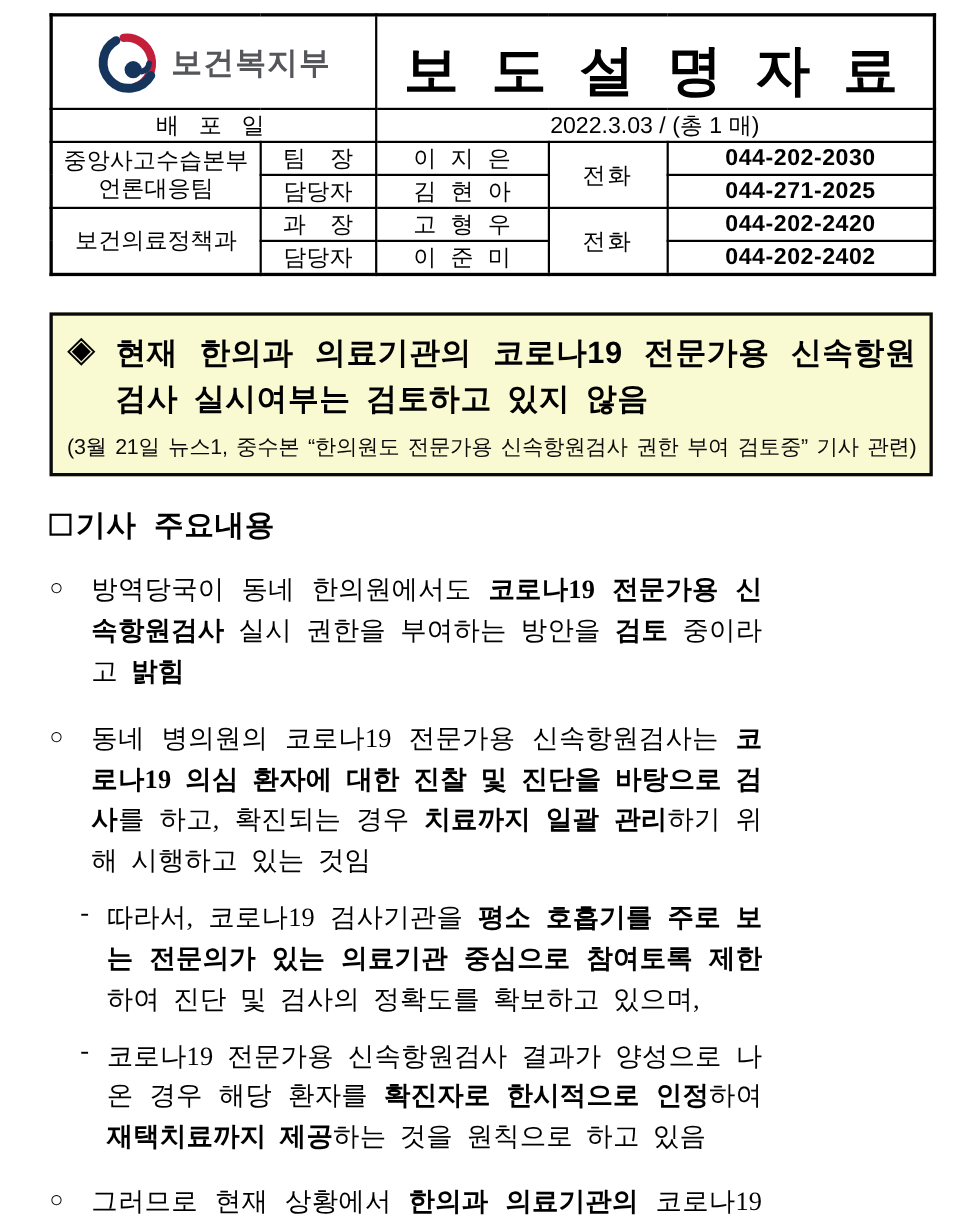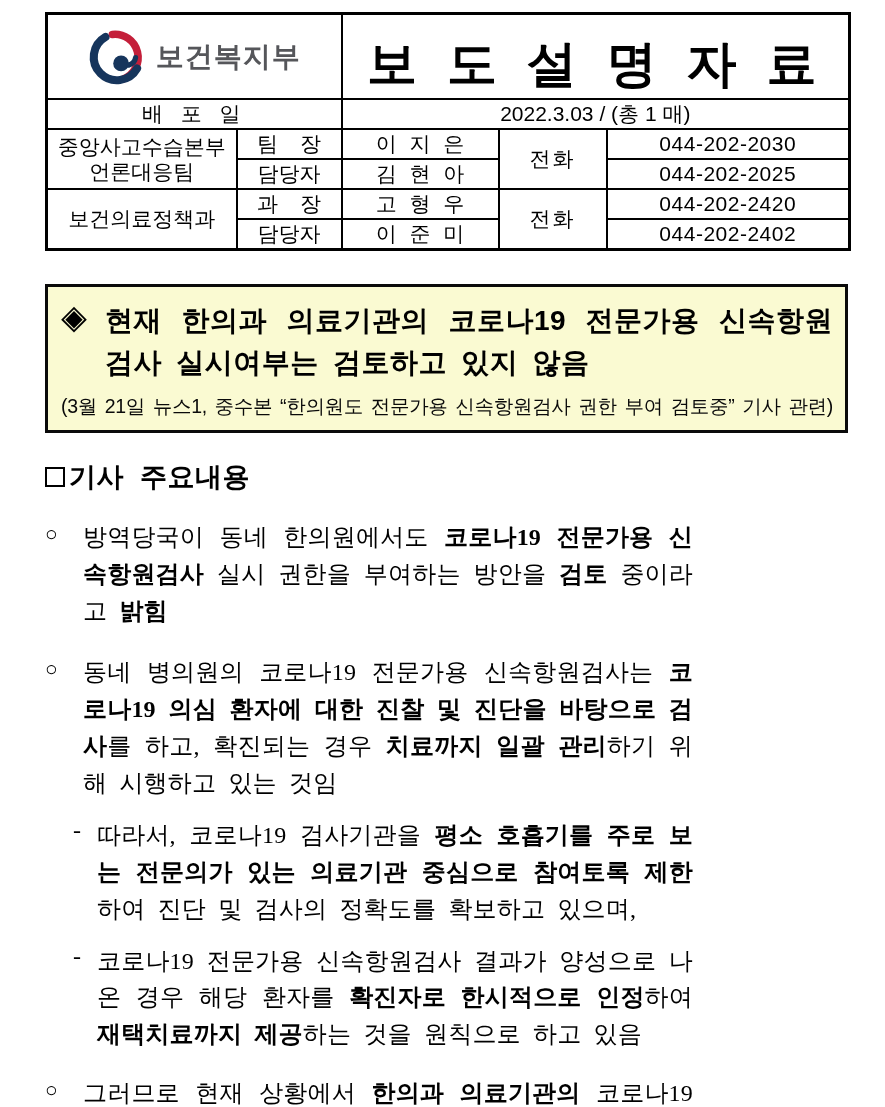--- a/index.html
+++ b/index.html
@@ -28,21 +28,21 @@
   .doc-type {
     font-size:50px; font-weight:bold; letter-spacing:7px; word-spacing:2px;
     font-family:"Liberation Sans", sans-serif; white-space:nowrap;margin-top:16px;
   }
   .release-label { letter-spacing:6px; font-size:20px; }
   .release-value { font-size:21px; }
   .dept-cell { line-height:1.2; font-size:21px; }
   .role-cell { word-spacing:16px; }
   .name-cell { word-spacing:7px; }
   .tel-cell  { word-spacing:2px; letter-spacing:2px; }
-  .phone-cell{ font-size:22px; letter-spacing:0.5px; }
+  .phone-cell{ font-size:22px; letter-spacing:0.5px;font-weight:bold; }
 
   
   .highlight {
     margin-top:33px; width:803px; min-height:147px;
     background:#FAFAD2; border:3px solid #0a0a0a;
     padding:13px 12px 10px 13px;
   }
   .hl-title-row { display:flex; }
   .hl-marker { width:44px; flex:0 0 44px; font-size:26px; font-weight:bold; padding-top:3px; }
   .hl-title { flex:1; font-weight:bold; font-size:28px; line-height:1.5; letter-spacing:0.5px; }
@@ -115,21 +115,21 @@
         <div>언론대응팀</div>
       </td>
       <td class="role-cell">팀 장</td>
       <td class="name-cell">이 지 은</td>
       <td rowspan="2" class="tel-cell">전화</td>
       <td class="phone-cell">044-202-2030</td>
     </tr>
     <tr class="r-small">
       <td class="role-cell">담당자</td>
       <td class="name-cell">김 현 아</td>
-      <td class="phone-cell">044-202-2025</td>
+      <td class="phone-cell">044-271-2025</td>
     </tr>
     <tr class="r-small">
       <td rowspan="2" class="dept-cell">
         <div>보건의료정책과</div>
       </td>
       <td class="role-cell">과 장</td>
       <td class="name-cell">고 형 우</td>
       <td rowspan="2" class="tel-cell">전화</td>
       <td class="phone-cell">044-202-2420</td>
     </tr>

